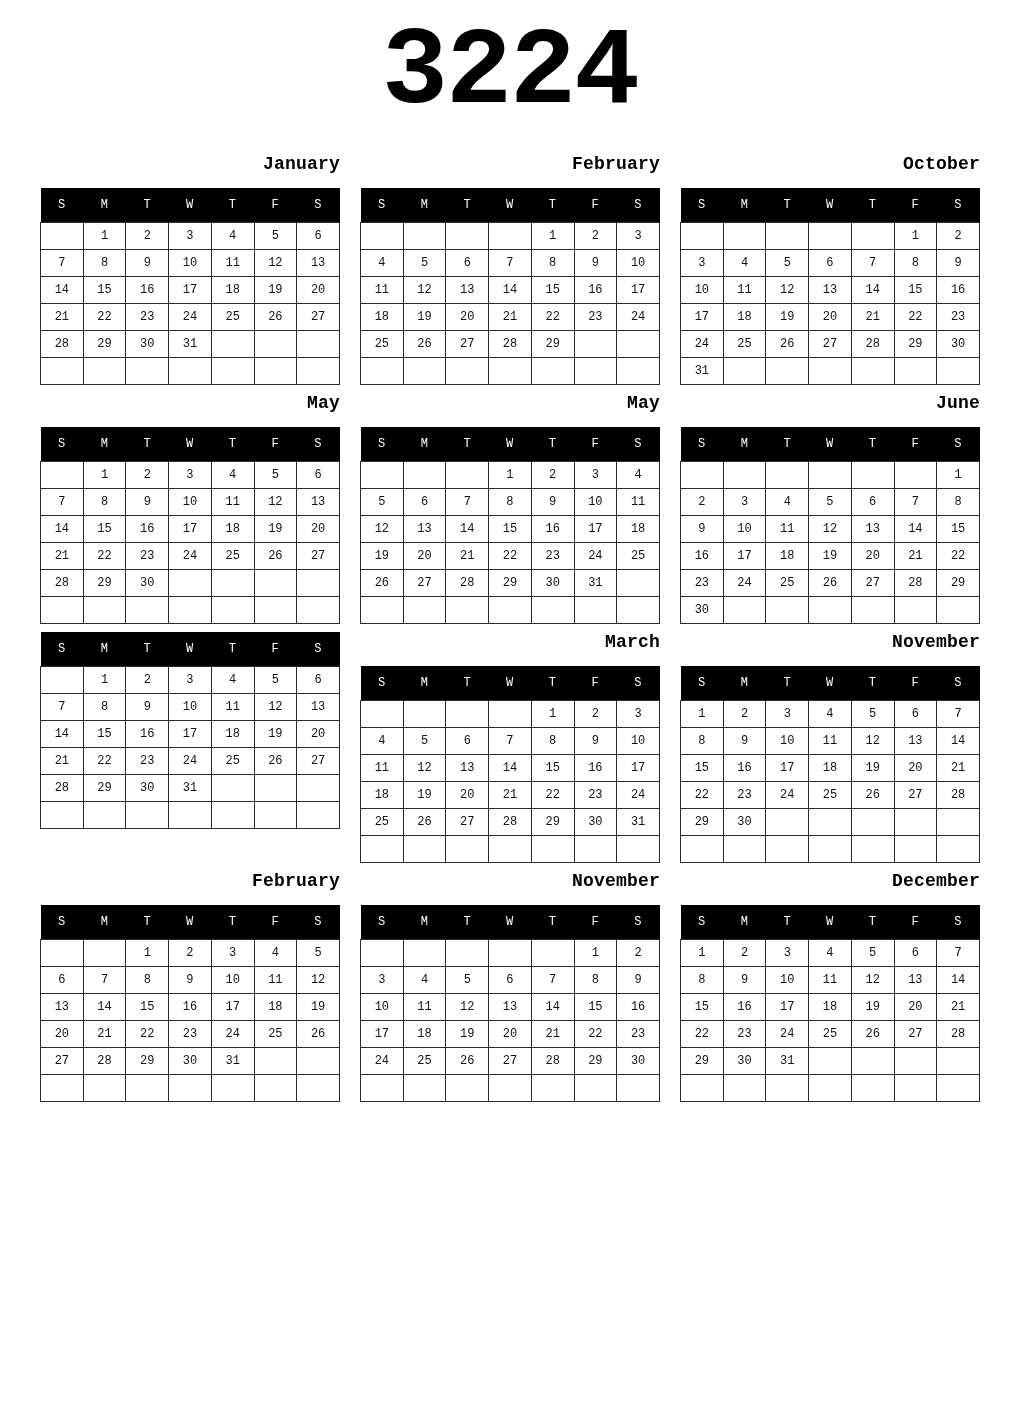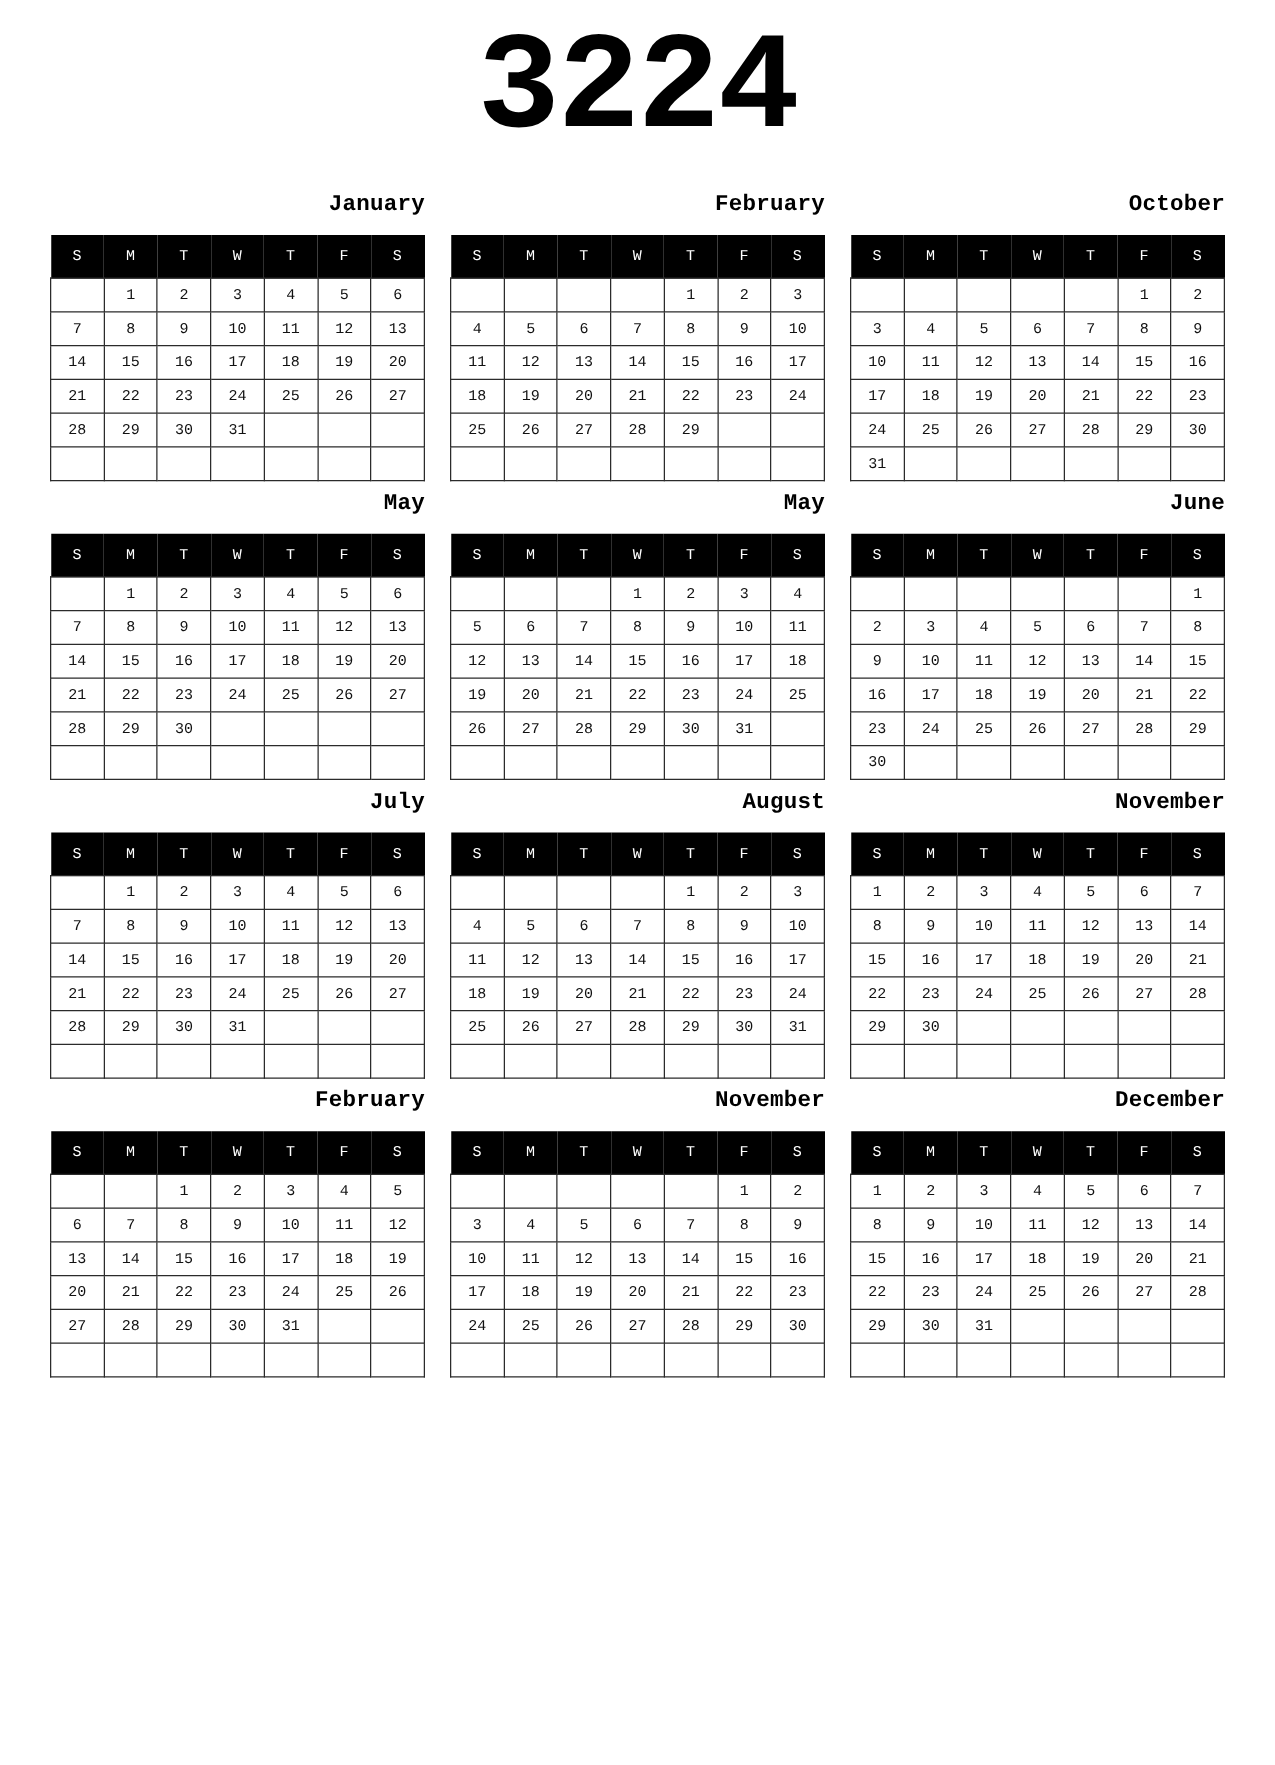--- a/index.html
+++ b/index.html
@@ -509,21 +509,20 @@
               <td></td>
               <td></td>
               <td></td>
               <td></td>
               <td></td>
             </tr>
           </tbody>
         </table>
       </div>
       <div class="month">
-        <div class="month-name">July</div>
         <table class="cal">
           <thead>
             <tr>
               <th>S</th>
               <th>M</th>
               <th>T</th>
               <th>W</th>
               <th>T</th>
               <th>F</th>
               <th>S</th>
@@ -581,21 +580,21 @@
               <td></td>
               <td></td>
               <td></td>
               <td></td>
               <td></td>
             </tr>
           </tbody>
         </table>
       </div>
       <div class="month">
-        <div class="month-name">August</div>
+        <div class="month-name">March</div>
         <table class="cal">
           <thead>
             <tr>
               <th>S</th>
               <th>M</th>
               <th>T</th>
               <th>W</th>
               <th>T</th>
               <th>F</th>
               <th>S</th>

